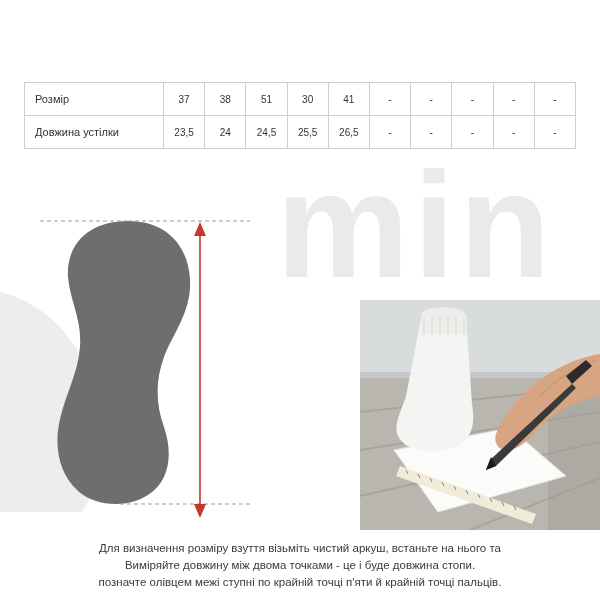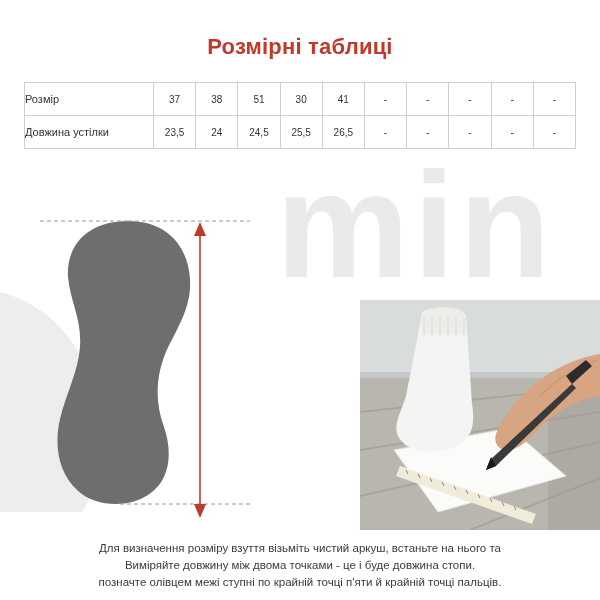--- a/index.html
+++ b/index.html
@@ -46,20 +46,21 @@
   .size-table td {
     border: 1px solid #cfcfcf;
     height: 32px;
     font-size: 10px;
     color: #333333;
     text-align: center;
     padding: 0;
   }
   .size-table td.rowhead {
     text-align: left;
+    padding-left: 10px;
     width: 128px;
     font-size: 11px;
     color: #333;
   }
 
   
   .watermark {
     position: absolute;
     left: 228px;
     top: 150px;
@@ -121,21 +122,20 @@
     color: #3a3a3a;
     text-align: center;
   }
   .desc span { display: block; text-align: center; }
 </style>
 </head>
 <body>
 
 <div class="page">
 
-  <div class="title">Розмірні таблиці</div>
 
   <table class="size-table">
     <tbody>
       <tr>
         <td class="rowhead">Розмір</td>
         <td>37</td>
         <td>38</td>
         <td>51</td>
         <td>30</td>
         <td>41</td>

